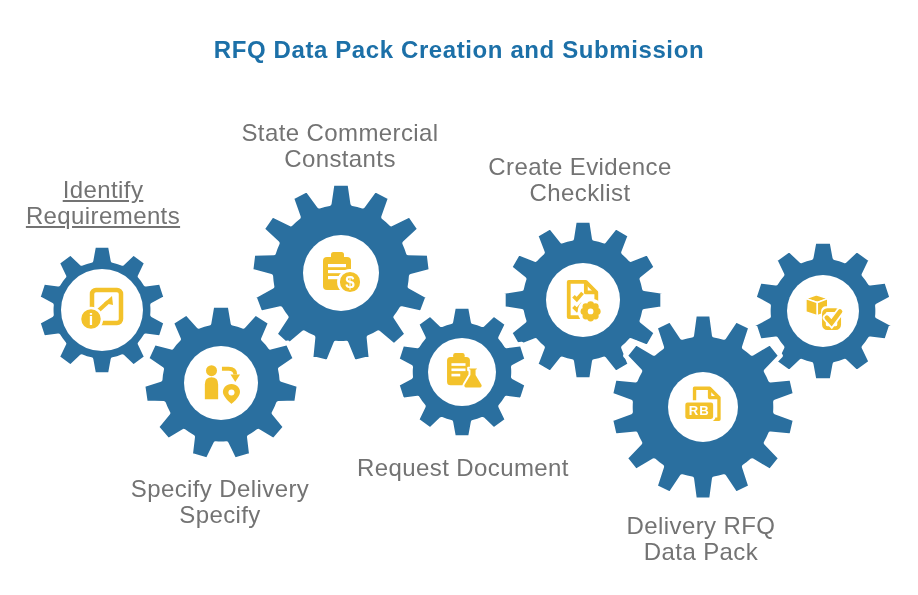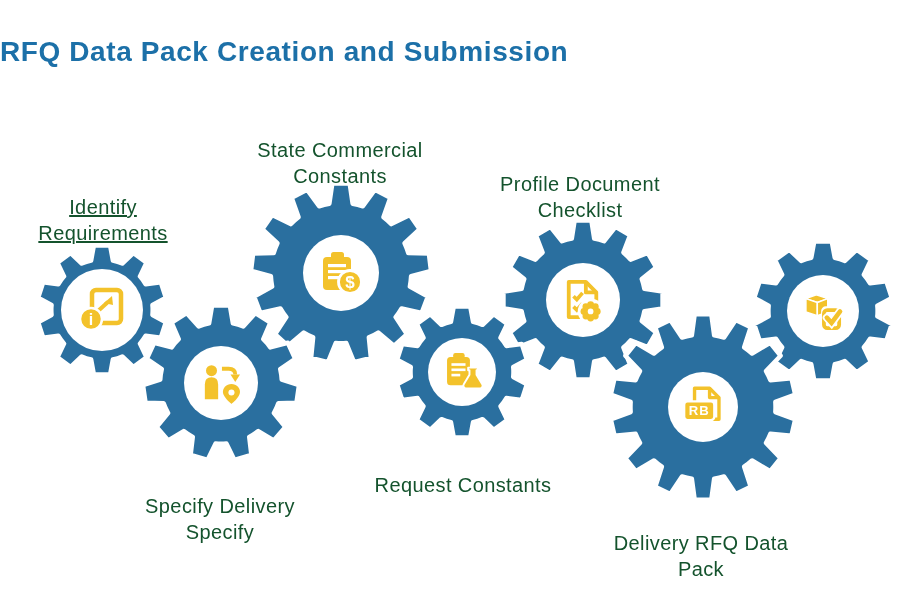--- a/index.html
+++ b/index.html
@@ -6,36 +6,36 @@
   .stage{
     position:relative;
     width:918px;height:595px;
     background:#ffffff;
     overflow:hidden;
     font-family:"Liberation Sans", sans-serif;
   }
   .title{
     position:absolute;
     left:0;top:36px;width:100%;
-    font-size:28px;
+    text-align:center;
+    font-size:24px;
     font-weight:700;
     letter-spacing:0.6px;
     color:#1C70A8;
     margin:0;
   }
   #scene{position:absolute;left:0;top:0;}
   .lbl{
     position:absolute;
     text-align:center;
-    font-size:20px;
+    font-size:24px;
     font-weight:500;
     letter-spacing:0.4px;
     line-height:26px;
-    color:#14532d;
-    margin-top:17px;
+    color:#737373;
   }
   .lbl-identify   {left:8px;   top:177px; width:190px;text-decoration:underline;}
   .lbl-commercial {left:240px; top:120px; width:200px;}
   .lbl-checklist  {left:475px; top:154px; width:210px;}
   .lbl-send       {left:738px; top:178px; width:164px;}
   .lbl-specify    {left:130px; top:476px; width:180px;}
   .lbl-request    {left:353px; top:455px; width:220px;}
   .lbl-compile    {left:606px; top:513px; width:190px;}
 </style>
 </head>
@@ -135,16 +135,16 @@
           <path d="M 7,-20 V -10 H 17" fill="none" stroke="#F3C22B" stroke-width="3.6" stroke-linejoin="round"></path>
           <rect x="-20" y="-6" width="32" height="20" rx="3.5" fill="#F3C22B" stroke="#FFFFFF" stroke-width="2.4"></rect>
           <text x="-4" y="9" font-size="14" font-weight="700" font-family="Liberation Sans" ,="" sans-serif="" text-anchor="middle" fill="#FFFFFF" letter-spacing="1">RB</text>
         </g>
       </g>
     </svg>
 
   <div class="lbl lbl-identify">Identify Requirements</div>
   <div class="lbl lbl-specify">Specify Delivery Specify</div>
   <div class="lbl lbl-commercial">State Commercial Constants</div>
-  <div class="lbl lbl-request">Request Constants</div>
-  <div class="lbl lbl-checklist">Profile Document Checklist</div>
+  <div class="lbl lbl-request">Request Document</div>
+  <div class="lbl lbl-checklist">Create Evidence Checklist</div>
   <div class="lbl lbl-compile">Delivery RFQ Data Pack</div>
 </div>
 
 </body></html>

